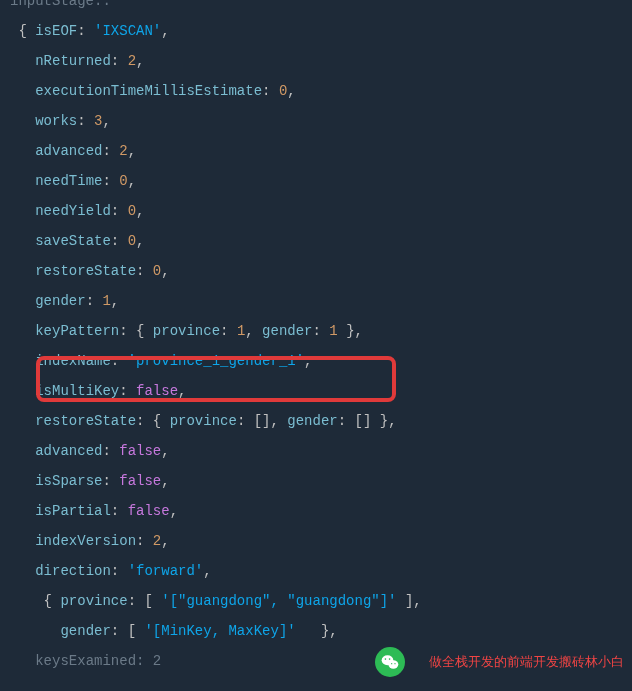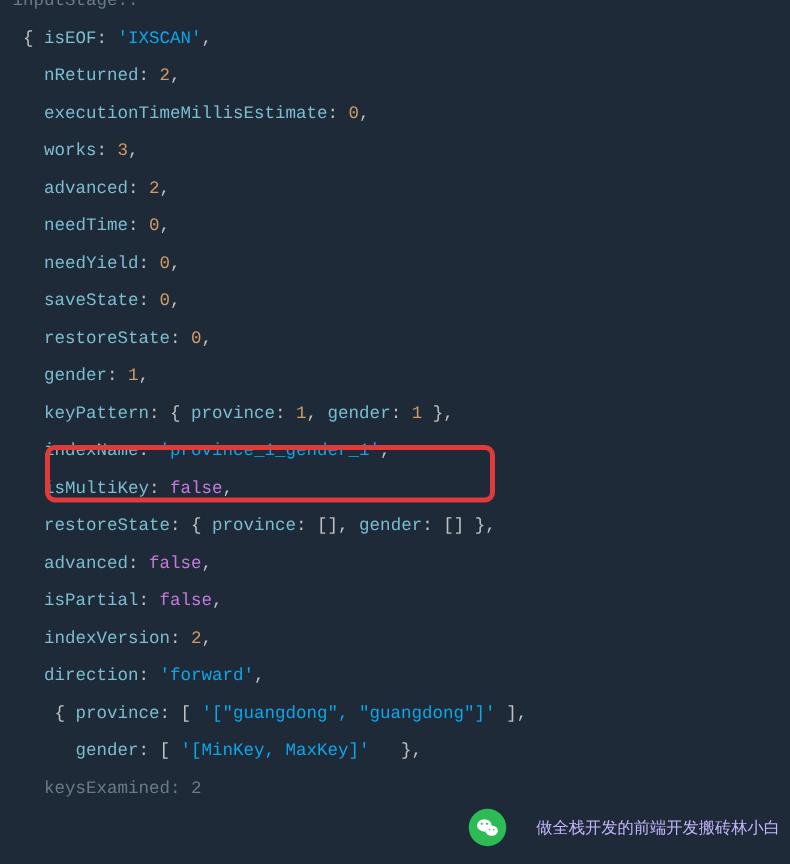--- a/index.html
+++ b/index.html
@@ -44,21 +44,21 @@
   }
 
   .watermark {
     position: absolute;
     right: 8px;
     bottom: 14px;
     display: flex;
     align-items: center;
     font-family: "Microsoft YaHei", "PingFang SC", sans-serif;
     font-size: 13px;
-    color: #c4b5fd;
+    color: #ef4444;
     z-index: 5;
     gap: 20px;
   }
   .watermark .bubble {
     width: 30px;
     height: 30px;
     border-radius: 50%;
     background: #2dbb55;
     display: flex;
     align-items: center;
@@ -97,20 +97,21 @@
 <div class="line">   <span class="key">keyPattern</span><span class="punct">: { </span><span class="key">province</span><span class="punct">: </span><span class="number">1</span><span class="punct">, </span><span class="key">gender</span><span class="punct">: </span><span class="number">1</span><span class="punct"> },</span></div>
 
 <div class="line">   <span class="key">indexName</span><span class="punct">: </span><span class="string">'province_1_gender_1'</span><span class="punct">,</span></div>
 
 <div class="line">   <span class="key">isMultiKey</span><span class="punct">: </span><span class="bool">false</span><span class="punct">,</span></div>
 
 <div class="line">   <span class="key">restoreState</span><span class="punct">: { </span><span class="key">province</span><span class="punct">: [], </span><span class="key">gender</span><span class="punct">: [] },</span></div>
 
 <div class="line">   <span class="key">advanced</span><span class="punct">: </span><span class="bool">false</span><span class="punct">,</span></div>
 
+<div class="line">   <span class="key">isSparse</span><span class="punct">: </span><span class="bool">false</span><span class="punct">,</span></div>
 
 <div class="line">   <span class="key">isPartial</span><span class="punct">: </span><span class="bool">false</span><span class="punct">,</span></div>
 
 <div class="line">   <span class="key">indexVersion</span><span class="punct">: </span><span class="number">2</span><span class="punct">,</span></div>
 
 <div class="line">   <span class="key">direction</span><span class="punct">: </span><span class="string">'forward'</span><span class="punct">,</span></div>
 
 
 <div class="line">    <span class="punct">{ </span><span class="key">province</span><span class="punct">: [ </span><span class="string">'["guangdong", "guangdong"]'</span><span class="punct"> ],</span></div>
 

